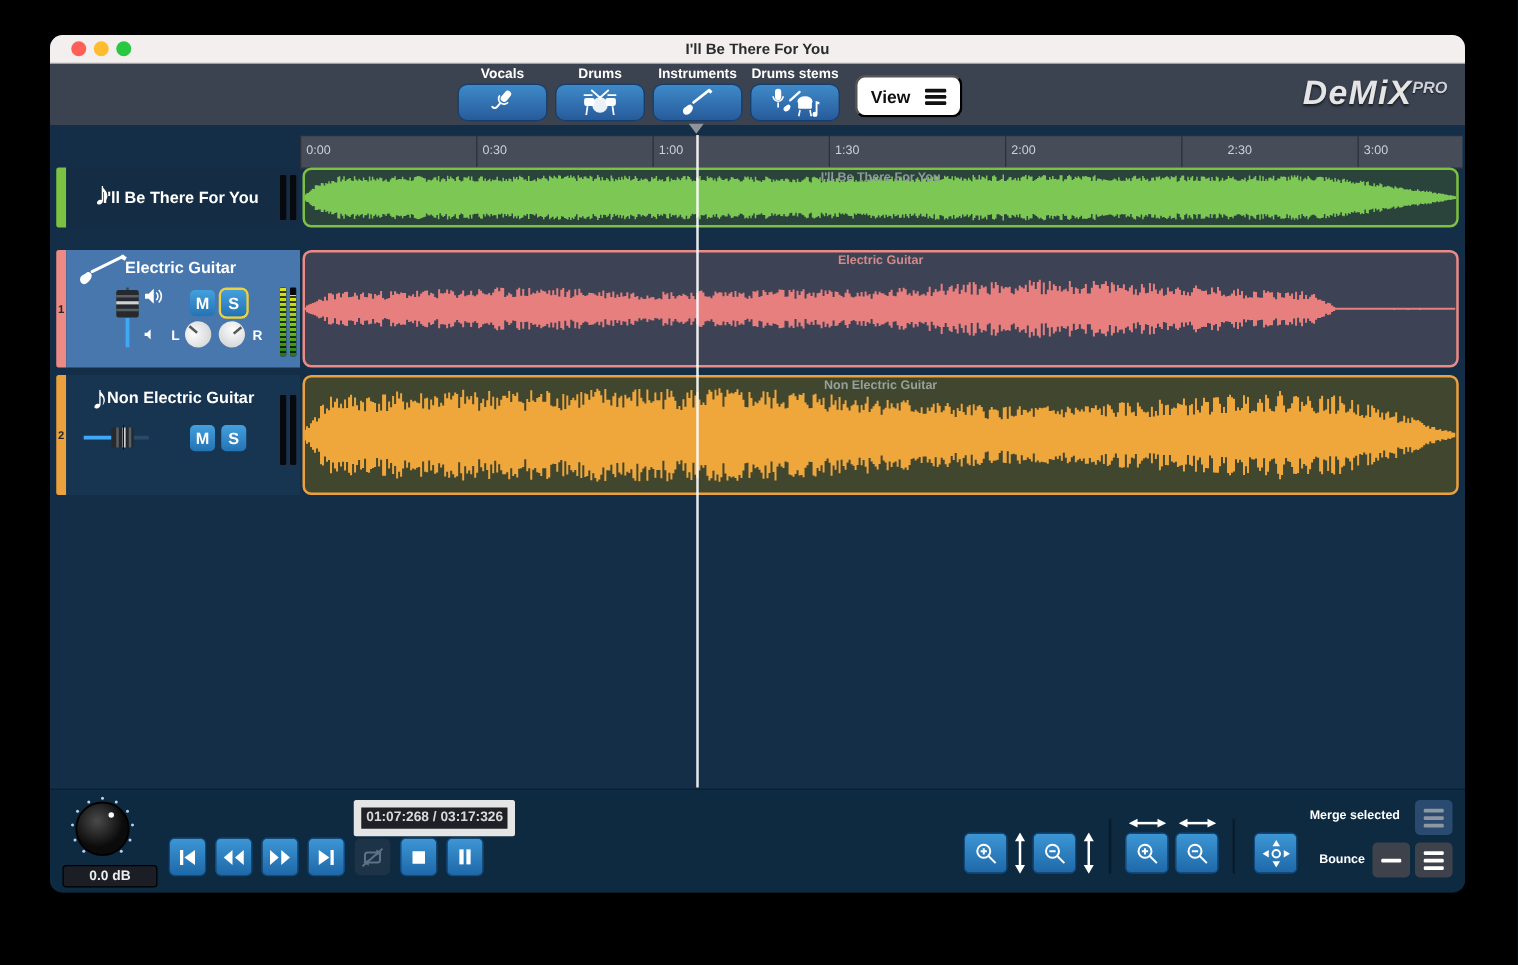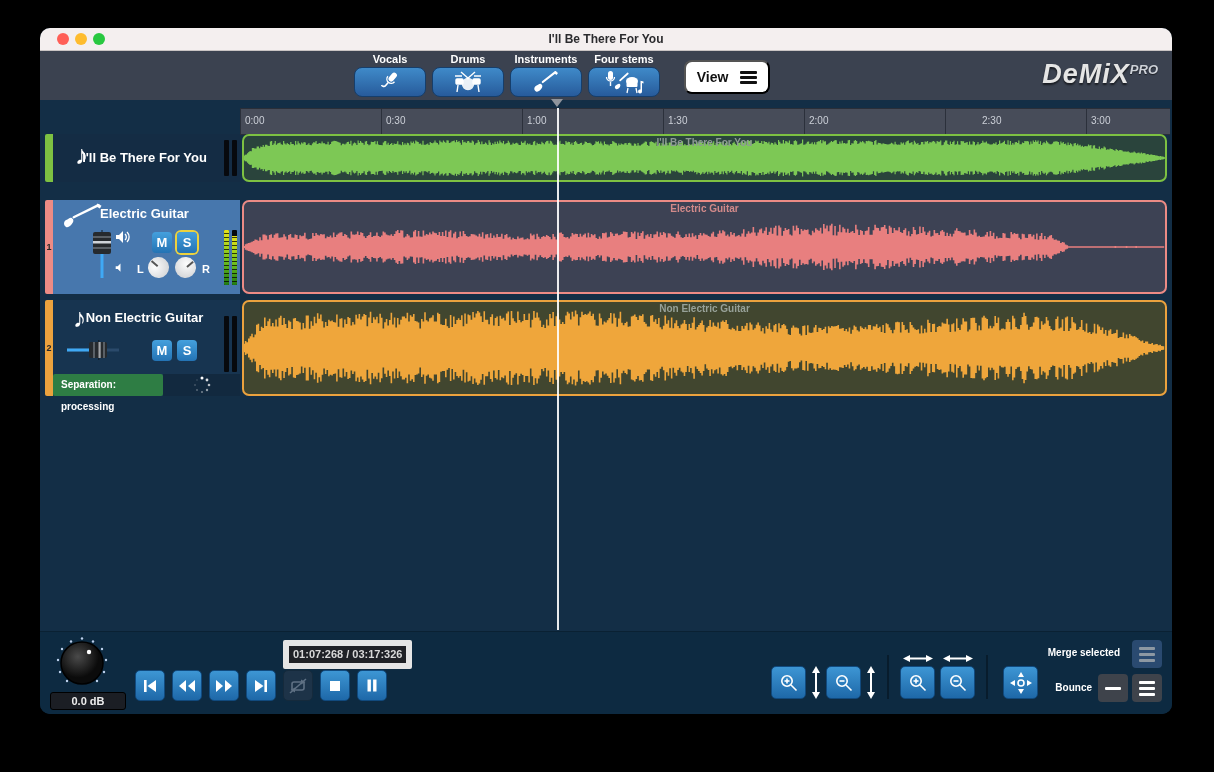--- a/index.html
+++ b/index.html
@@ -7,21 +7,21 @@
   .win{position:absolute;left:40px;top:28px;width:1132px;height:686px;background:#132e46;
     border-radius:10px;overflow:hidden;box-shadow:0 0 0 1px #000;}
   
   .titlebar{position:absolute;left:0;top:0;right:0;height:22px;background:#f4efef;
     border-bottom:1px solid #c9c4c4;}
   .tl{position:absolute;top:5px;width:12px;height:12px;border-radius:50%;}
   .win-title{position:absolute;left:0;right:0;top:0;height:22px;line-height:22px;text-align:center;
     font-size:12px;font-weight:bold;color:#2b2b2e;}
   
   .toolbar{position:absolute;left:0;top:23px;right:0;height:49px;background:#3b4250;}
-  .stems{position:absolute;left:314px;top:2px;display:flex;gap:6px;align-items:flex-end;}
+  .stems{position:absolute;left:326px;top:2px;display:flex;gap:6px;align-items:flex-end;}
   .stem{display:flex;flex-direction:column;align-items:center;width:72px;}
   .stem-label{font-size:11px;font-weight:bold;color:#fff;margin-bottom:2px;}
   .stem-btn{width:72px;height:30px;border-radius:8px;border:1px solid #163e6b;
     background:linear-gradient(#3f8ac9,#275b9b);display:flex;align-items:center;justify-content:center;}
   .view-btn{position:absolute;left:644px;top:9px;width:86px;height:34px;background:#fff;border-radius:8px;
     display:flex;align-items:center;justify-content:center;gap:12px;}
   .view-label{font-size:14px;font-weight:bold;color:#111;}
   .burger i{display:block;width:17px;height:3px;background:#111;margin:2px 0;border-radius:1px;}
   .logo{position:absolute;right:14px;top:9px;display:flex;align-items:flex-start;}
   .logo-main{font-size:27px;font-weight:bold;font-style:italic;letter-spacing:1px;color:#e5e5e5;
@@ -146,21 +146,21 @@
           <svg width="28" height="24" viewBox="0 0 28 24">
             <g fill="#fff">
               <path d="M4 21.5c-2.6-1.6-2-5 .6-6 1.8-.7 2.6-2.4 4.3-1.6 1.7.8 1.8 2.6.9 4.2-1.1 2.2-3.9 4.5-5.8 3.4z"></path>
               <rect x="8" y="6" width="18" height="2.2" rx="1" transform="rotate(-38 17 7)"></rect>
               <path d="M23.5 1l2.5 2-1.5 2-2.5-2z"></path>
             </g>
           </svg>
         </button>
       </div>
       <div class="stem">
-        <div class="stem-label">Four stems</div>
+        <div class="stem-label">Drums stems</div>
         <button class="stem-btn">
           <svg width="40" height="26" viewBox="0 0 40 26">
             <g fill="#fff">
               <rect x="4" y="2" width="5" height="9" rx="2.5"></rect>
               <path d="M2.5 8a4 4 0 0 0 8 0" fill="none" stroke="#fff" stroke-width="1.3"></path>
               <line x1="6.5" y1="13" x2="6.5" y2="17" stroke="#fff" stroke-width="1.4"></line>
               <path d="M12 20c-1.8-1-1.4-3.4.4-4.1 1.2-.5 1.8-1.6 3-1.1s1.2 1.8.6 2.9c-.8 1.5-2.7 3-4 2.3z"></path>
               <rect x="14" y="7" width="12" height="1.8" rx=".9" transform="rotate(-42 20 8)"></rect>
               <ellipse cx="28" cy="12" rx="6" ry="4" fill="#fff"></ellipse>
               <rect x="22.5" y="12" width="11" height="6" rx="1" fill="#fff"></rect>
@@ -290,37 +290,20 @@
           <rect x="28" y="2" width="2" height="16" fill="#5a6066"></rect>
           <rect x="33" y="2" width="2.5" height="16" fill="#cfd3d8"></rect>
           <rect x="38" y="2" width="2" height="16" fill="#5a6066"></rect>
           <line x1="33.8" y1="0" x2="33.8" y2="20" stroke="#111" stroke-width=".8"></line>
         </svg>
         <div class="ms-btn" style="left:99px;top:40px;">M</div>
         <div class="ms-btn" style="left:124px;top:40px;">S</div>
         <div class="meters" style="right:3px;top:16px;height:56px;">
           <div class="mbar"></div>
             <div class="mbar"></div>
-        </div>
-        <div class="sep-strip">
-          <div class="sep-green">Separation: processing</div>
-          <div class="sep-rest">
-            <svg width="20" height="20" viewBox="0 0 20 20">
-              <g fill="#fff">
-                <circle cx="10" cy="3" r="1.5" opacity="1"></circle>
-                  <circle cx="15" cy="5" r="1.4" opacity=".85"></circle>
-                <circle cx="17" cy="10" r="1.3" opacity=".7"></circle>
-                  <circle cx="15" cy="15" r="1.2" opacity=".55"></circle>
-                <circle cx="10" cy="17" r="1.1" opacity=".4"></circle>
-                  <circle cx="5" cy="15" r="1" opacity=".3"></circle>
-                <circle cx="3" cy="10" r="1" opacity=".2"></circle>
-                  <circle cx="5" cy="5" r="1" opacity=".12"></circle>
-              </g>
-            </svg>
-          </div>
         </div>
       </div>
       <div class="clip" style="border:2px solid #eba23e;background:#41462f;">
         <div class="clip-label" style="color:#97a198;">Non Electric Guitar</div>
         <svg class="wave" preserveAspectRatio="none" viewBox="0 0 920 92">
             <path d="M0.0 41.7V50.3M1.6 39.0V53.0M3.2 40.3V51.7M4.8 36.5V55.5M6.4 34.2V57.8M8.0 31.8V60.2M9.6 35.2V56.8M11.2 32.6V59.4M12.8 22.7V69.3M14.4 21.7V70.3M16.0 28.9V63.1M17.6 24.7V67.3M19.2 26.1V65.9M20.8 15.4V76.6M22.4 24.0V68.0M24.0 19.3V72.7M25.6 16.8V75.2M27.2 24.2V67.8M28.8 20.9V71.1M30.4 24.6V67.4M32.0 17.6V74.4M33.6 24.4V67.6M35.2 15.8V76.2M36.8 13.8V78.2M38.4 22.9V69.1M40.0 16.0V76.0M41.6 22.1V69.9M43.2 26.1V65.9M44.8 18.5V73.5M46.4 19.7V72.3M48.0 27.0V65.0M49.6 16.5V75.5M51.2 15.9V76.1M52.8 18.9V73.1M54.4 19.6V72.4M56.0 20.4V71.6M57.6 27.6V64.4M59.2 20.9V71.1M60.8 26.3V65.7M62.4 13.5V78.5M64.0 13.5V78.5M65.6 26.8V65.2M67.2 19.2V72.8M68.8 23.7V68.3M70.4 14.8V77.2M72.0 21.2V70.8M73.6 11.2V80.8M75.2 16.7V75.3M76.8 12.6V79.4M78.4 19.2V72.8M80.0 25.6V66.4M81.6 19.9V72.1M83.2 24.0V68.0M84.8 17.8V74.2M86.4 19.2V72.8M88.0 18.5V73.5M89.6 19.9V72.1M91.2 20.5V71.5M92.8 12.6V79.4M94.4 24.8V67.2M96.0 16.7V75.3M97.6 16.2V75.8M99.2 25.6V66.4M100.8 17.6V74.4M102.4 22.1V69.9M104.0 15.0V77.0M105.6 16.1V75.9M107.2 23.4V68.6M108.8 20.1V71.9M110.4 22.4V69.6M112.0 12.8V79.2M113.6 16.6V75.4M115.2 11.9V80.1M116.8 17.5V74.5M118.4 14.6V77.4M120.0 12.0V80.0M121.6 13.1V78.9M123.2 24.3V67.7M124.8 15.5V76.5M126.4 9.7V82.3M128.0 21.0V71.0M129.6 15.2V76.8M131.2 17.6V74.4M132.8 14.7V77.3M134.4 21.3V70.7M136.0 11.8V80.2M137.6 15.8V76.2M139.2 26.6V65.4M140.8 20.3V71.7M142.4 17.0V75.0M144.0 23.5V68.5M145.6 18.1V73.9M147.2 10.8V81.2M148.8 22.5V69.5M150.4 15.4V76.6M152.0 25.4V66.6M153.6 16.1V75.9M155.2 22.6V69.4M156.8 17.8V74.2M158.4 14.6V77.4M160.0 14.6V77.4M161.6 16.3V75.7M163.2 10.7V81.3M164.8 19.5V72.5M166.4 13.2V78.8M168.0 14.8V77.2M169.6 12.0V80.0M171.2 19.1V72.9M172.8 19.4V72.6M174.4 20.4V71.6M176.0 26.6V65.4M177.6 17.1V74.9M179.2 19.5V72.5M180.8 10.2V81.8M182.4 18.3V73.7M184.0 19.6V72.4M185.6 16.3V75.7M187.2 15.6V76.4M188.8 13.2V78.8M190.4 19.4V72.6M192.0 19.4V72.6M193.6 10.8V81.2M195.2 12.1V79.9M196.8 22.3V69.7M198.4 23.1V68.9M200.0 22.9V69.1M201.6 16.7V75.3M203.2 24.3V67.7M204.8 26.1V65.9M206.4 13.1V78.9M208.0 25.1V66.9M209.6 14.4V77.6M211.2 22.1V69.9M212.8 17.9V74.1M214.4 16.2V75.8M216.0 18.1V73.9M217.6 13.3V78.7M219.2 24.2V67.8M220.8 11.6V80.4M222.4 21.8V70.2M224.0 12.5V79.5M225.6 13.3V78.7M227.2 17.7V74.3M228.8 9.9V82.1M230.4 15.4V76.6M232.0 11.6V80.4M233.6 8.9V83.1M235.2 10.5V81.5M236.8 14.2V77.8M238.4 20.1V71.9M240.0 9.2V82.8M241.6 17.8V74.2M243.2 17.7V74.3M244.8 22.3V69.7M246.4 14.9V77.1M248.0 12.2V79.8M249.6 23.6V68.4M251.2 16.1V75.9M252.8 14.5V77.5M254.4 24.0V68.0M256.0 13.7V78.3M257.6 16.7V75.3M259.2 15.7V76.3M260.8 18.6V73.4M262.4 11.4V80.6M264.0 9.5V82.5M265.6 23.0V69.0M267.2 9.1V82.9M268.8 16.2V75.8M270.4 19.2V72.8M272.0 20.8V71.2M273.6 9.5V82.5M275.2 18.1V73.9M276.8 20.2V71.8M278.4 18.9V73.1M280.0 11.9V80.1M281.6 18.1V73.9M283.2 18.1V73.9M284.8 11.5V80.5M286.4 25.4V66.6M288.0 17.8V74.2M289.6 9.1V82.9M291.2 15.8V76.2M292.8 10.5V81.5M294.4 15.4V76.6M296.0 18.5V73.5M297.6 25.1V66.9M299.2 22.7V69.3M300.8 25.9V66.1M302.4 17.4V74.6M304.0 23.4V68.6M305.6 11.9V80.1M307.2 16.3V75.7M308.8 10.0V82.0M310.4 23.9V68.1M312.0 14.3V77.7M313.6 11.4V80.6M315.2 17.6V74.4M316.8 21.9V70.1M318.4 19.9V72.1M320.0 22.0V70.0M321.6 13.4V78.6M323.2 9.7V82.3M324.8 11.4V80.6M326.4 17.5V74.5M328.0 9.7V82.3M329.6 14.4V77.6M331.2 8.6V83.4M332.8 12.2V79.8M334.4 23.4V68.6M336.0 15.3V76.7M337.6 9.7V82.3M339.2 13.0V79.0M340.8 12.1V79.9M342.4 12.8V79.2M344.0 11.6V80.4M345.6 9.4V82.6M347.2 14.0V78.0M348.8 11.7V80.3M350.4 17.7V74.3M352.0 23.5V68.5M353.6 23.8V68.2M355.2 11.6V80.4M356.8 16.3V75.7M358.4 22.5V69.5M360.0 19.4V72.6M361.6 20.5V71.5M363.2 18.3V73.7M364.8 15.9V76.1M366.4 11.0V81.0M368.0 21.6V70.4M369.6 11.5V80.5M371.2 15.7V76.3M372.8 24.8V67.2M374.4 16.4V75.6M376.0 9.7V82.3M377.6 20.8V71.2M379.2 23.3V68.7M380.8 20.9V71.1M382.4 19.7V72.3M384.0 24.8V67.2M385.6 24.2V67.8M387.2 14.4V77.6M388.8 13.8V78.2M390.4 12.6V79.4M392.0 14.9V77.1M393.6 17.9V74.1M395.2 13.6V78.4M396.8 14.0V78.0M398.4 12.3V79.7M400.0 19.9V72.1M401.6 21.8V70.2M403.2 24.6V67.4M404.8 24.4V67.6M406.4 13.7V78.3M408.0 12.9V79.1M409.6 19.7V72.3M411.2 17.3V74.7M412.8 21.9V70.1M414.4 16.1V75.9M416.0 25.2V66.8M417.6 27.2V64.8M419.2 23.8V68.2M420.8 13.5V78.5M422.4 21.7V70.3M424.0 18.2V73.8M425.6 25.7V66.3M427.2 15.5V76.5M428.8 26.2V65.8M430.4 21.2V70.8M432.0 18.2V73.8M433.6 24.0V68.0M435.2 26.3V65.7M436.8 22.6V69.4M438.4 21.5V70.5M440.0 18.1V73.9M441.6 22.1V69.9M443.2 27.9V64.1M444.8 21.9V70.1M446.4 26.0V66.0M448.0 20.7V71.3M449.6 15.3V76.7M451.2 27.6V64.4M452.8 24.9V67.1M454.4 22.9V69.1M456.0 20.9V71.1M457.6 18.5V73.5M459.2 22.9V69.1M460.8 29.7V62.3M462.4 25.6V66.4M464.0 24.1V67.9M465.6 17.9V74.1M467.2 24.8V67.2M468.8 20.5V71.5M470.4 23.8V68.2M472.0 24.8V67.2M473.6 20.6V71.4M475.2 26.4V65.6M476.8 19.7V72.3M478.4 18.4V73.6M480.0 20.0V72.0M481.6 18.0V74.0M483.2 22.1V69.9M484.8 26.9V65.1M486.4 27.4V64.6M488.0 25.7V66.3M489.6 27.1V64.9M491.2 28.4V63.6M492.8 23.7V68.3M494.4 28.9V63.1M496.0 28.9V63.1M497.6 24.0V68.0M499.2 26.7V65.3M500.8 23.7V68.3M502.4 21.0V71.0M504.0 28.2V63.8M505.6 20.4V71.6M507.2 22.5V69.5M508.8 27.8V64.2M510.4 26.3V65.7M512.0 22.7V69.3M513.6 20.4V71.6M515.2 23.4V68.6M516.8 29.2V62.8M518.4 26.0V66.0M520.0 31.6V60.4M521.6 24.3V67.7M523.2 26.7V65.3M524.8 20.9V71.1M526.4 27.6V64.4M528.0 29.8V62.2M529.6 23.3V68.7M531.2 21.9V70.1M532.8 30.2V61.8M534.4 21.3V70.7M536.0 26.2V65.8M537.6 23.0V69.0M539.2 22.0V70.0M540.8 23.6V68.4M542.4 27.1V64.9M544.0 32.3V59.7M545.6 32.9V59.1M547.2 25.7V66.3M548.8 23.6V68.4M550.4 25.5V66.5M552.0 25.6V66.4M553.6 26.3V65.7M555.2 31.7V60.3M556.8 33.4V58.6M558.4 23.9V68.1M560.0 23.6V68.4M561.6 33.0V59.0M563.2 23.2V68.8M564.8 30.6V61.4M566.4 31.1V60.9M568.0 30.5V61.5M569.6 25.6V66.4M571.2 23.0V69.0M572.8 29.9V62.1M574.4 25.8V66.2M576.0 26.0V66.0M577.6 28.0V64.0M579.2 26.9V65.1M580.8 24.8V67.2M582.4 31.3V60.7M584.0 24.3V67.7M585.6 25.7V66.3M587.2 24.1V67.9M588.8 24.6V67.4M590.4 24.2V67.8M592.0 24.0V68.0M593.6 23.0V69.0M595.2 26.8V65.2M596.8 26.5V65.5M598.4 26.1V65.9M600.0 28.9V63.1M601.6 26.9V65.1M603.2 29.4V62.6M604.8 25.5V66.5M606.4 31.8V60.2M608.0 27.8V64.2M609.6 23.4V68.6M611.2 24.7V67.3M612.8 28.3V63.7M614.4 29.5V62.5M616.0 24.2V67.8M617.6 25.8V66.2M619.2 27.1V64.9M620.8 25.3V66.7M622.4 27.2V64.8M624.0 23.0V69.0M625.6 23.1V68.9M627.2 27.7V64.3M628.8 24.3V67.7M630.4 24.6V67.4M632.0 22.2V69.8M633.6 26.0V66.0M635.2 24.8V67.2M636.8 29.9V62.1M638.4 22.9V69.1M640.0 30.9V61.1M641.6 21.3V70.7M643.2 22.3V69.7M644.8 25.4V66.6M646.4 28.1V63.9M648.0 31.3V60.7M649.6 27.7V64.3M651.2 20.3V71.7M652.8 19.8V72.2M654.4 20.2V71.8M656.0 30.5V61.5M657.6 20.1V71.9M659.2 23.0V69.0M660.8 28.0V64.0M662.4 27.3V64.7M664.0 30.8V61.2M665.6 20.0V72.0M667.2 23.1V68.9M668.8 25.4V66.6M670.4 27.3V64.7M672.0 28.0V64.0M673.6 27.3V64.7M675.2 31.5V60.5M676.8 23.4V68.6M678.4 31.2V60.8M680.0 26.8V65.2M681.6 30.4V61.6M683.2 17.8V74.2M684.8 20.9V71.1M686.4 30.0V62.0M688.0 22.1V69.9M689.6 21.8V70.2M691.2 30.0V62.0M692.8 24.9V67.1M694.4 23.9V68.1M696.0 24.6V67.4M697.6 20.5V71.5M699.2 21.4V70.6M700.8 21.8V70.2M702.4 16.8V75.2M704.0 22.4V69.6M705.6 30.1V61.9M707.2 22.2V69.8M708.8 21.2V70.8M710.4 29.5V62.5M712.0 16.6V75.4M713.6 25.9V66.1M715.2 28.0V64.0M716.8 22.5V69.5M718.4 16.2V75.8M720.0 19.6V72.4M721.6 19.5V72.5M723.2 29.6V62.4M724.8 27.4V64.6M726.4 16.1V75.9M728.0 15.8V76.2M729.6 15.8V76.2M731.2 21.0V71.0M732.8 28.4V63.6M734.4 23.5V68.5M736.0 28.3V63.7M737.6 15.6V76.4M739.2 13.8V78.2M740.8 15.8V76.2M742.4 16.9V75.1M744.0 26.6V65.4M745.6 23.8V68.2M747.2 26.2V65.8M748.8 24.3V67.7M750.4 14.1V77.9M752.0 21.0V71.0M753.6 15.6V76.4M755.2 28.3V63.7M756.8 26.7V65.3M758.4 26.4V65.6M760.0 27.2V64.8M761.6 20.1V71.9M763.2 17.2V74.8M764.8 20.1V71.9M766.4 27.4V64.6M768.0 13.8V78.2M769.6 16.6V75.4M771.2 25.0V67.0M772.8 26.7V65.3M774.4 27.2V64.8M776.0 23.0V69.0M777.6 15.0V77.0M779.2 10.7V81.3M780.8 14.1V77.9M782.4 22.4V69.6M784.0 27.7V64.3M785.6 25.0V67.0M787.2 24.5V67.5M788.8 20.5V71.5M790.4 15.1V76.9M792.0 14.8V77.2M793.6 15.7V76.3M795.2 27.2V64.8M796.8 19.3V72.7M798.4 22.8V69.2M800.0 21.5V70.5M801.6 14.9V77.1M803.2 18.6V73.4M804.8 24.1V67.9M806.4 26.9V65.1M808.0 28.6V63.4M809.6 27.9V64.1M811.2 16.9V75.1M812.8 14.6V77.4M814.4 26.5V65.5M816.0 25.6V66.4M817.6 17.2V74.8M819.2 29.0V63.0M820.8 15.6V76.4M822.4 14.4V77.6M824.0 28.9V63.1M825.6 26.3V65.7M827.2 14.9V77.1M828.8 20.3V71.7M830.4 21.5V70.5M832.0 28.0V64.0M833.6 27.2V64.8M835.2 24.9V67.1M836.8 17.9V74.1M838.4 27.9V64.1M840.0 29.5V62.5M841.6 21.6V70.4M843.2 30.8V61.2M844.8 30.0V62.0M846.4 32.1V59.9M848.0 30.4V61.6M849.6 21.8V70.2M851.2 31.5V60.5M852.8 22.4V69.6M854.4 24.4V67.6M856.0 27.9V64.1M857.6 25.6V66.4M859.2 31.7V60.3M860.8 28.0V64.0M862.4 33.7V58.3M864.0 28.5V63.5M865.6 27.2V64.8M867.2 32.1V59.9M868.8 31.6V60.4M870.4 31.1V60.9M872.0 27.7V64.3M873.6 36.1V55.9M875.2 35.1V56.9M876.8 34.9V57.1M878.4 30.6V61.4M880.0 36.2V55.8M881.6 32.6V59.4M883.2 36.3V55.7M884.8 32.0V60.0M886.4 33.8V58.2M888.0 34.4V57.6M889.6 34.0V58.0M891.2 35.2V56.8M892.8 36.3V55.7M894.4 37.9V54.1M896.0 39.3V52.7M897.6 38.6V53.4M899.2 40.9V51.1M900.8 39.5V52.5M902.4 39.5V52.5M904.0 41.7V50.3M905.6 42.0V50.0M907.2 41.1V50.9M908.8 42.7V49.3M910.4 42.3V49.7M912.0 42.1V49.9M913.6 43.2V48.8M915.2 42.8V49.2M916.8 43.9V48.1M918.4 44.2V47.8" stroke="#efa63b" stroke-width="1.6" fill="none"></path>
           </svg>
       </div>
     </div>
   </div>

